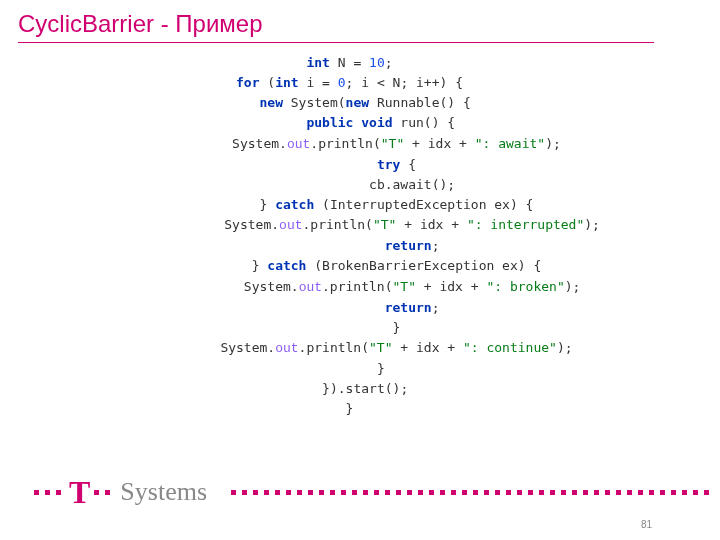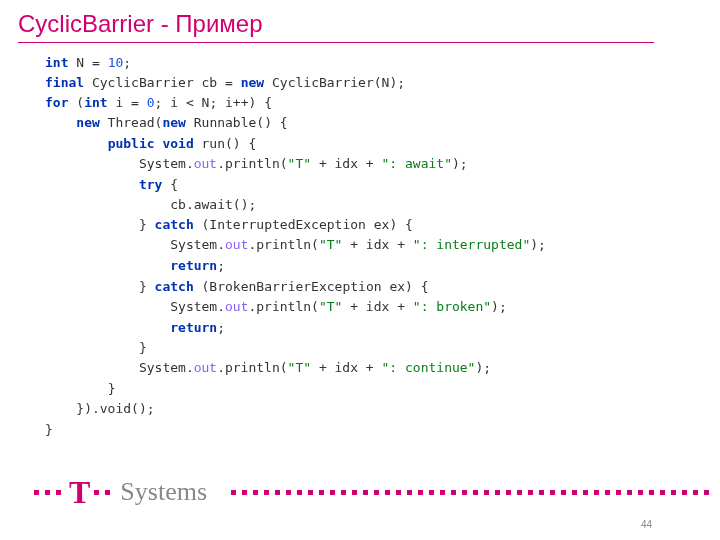--- a/index.html
+++ b/index.html
@@ -28,20 +28,21 @@
     height: 1px;
     background: #d10071;
     margin: 0 18px 10px 18px;
   }
   .code-block {
     font-family: Consolas, "Courier New", monospace;
     font-size: 13px;
     line-height: 1.55;
     color: #333;
     padding: 0 18px 0 45px;
+    text-align: center;
   }
   .code-block pre {
     margin: 0;
     white-space: pre;
   }
   .kw { color: #0033b3; font-weight: bold; }
   .fld { color: #8b5cf6; font-family: Liberation Mono, monospace; }
   .num { color: #1750eb; }
   .str { color: #067d17; }
   .pln { color: #333; }
@@ -97,37 +98,36 @@
 </head>
 <body>
 
 <div class="slide">
 
   <div class="title">CyclicBarrier - Пример</div>
   <div class="title-underline"></div>
 
   <div class="code-block">
 <pre><span class="kw">int</span><span class="pln"> N = </span><span class="num">10</span><span class="pln">;</span></pre>
-<pre><span class="kw">final</span><span class="pln"> CyclicBarrier cb = </span><span class="kw">new</span><span class="pln"> CyclicBarrier(N);</span></pre>
 <pre><span class="kw">for</span><span class="pln"> (</span><span class="kw">int</span><span class="pln"> i = </span><span class="num">0</span><span class="pln">; i &lt; N; i++) {</span></pre>
-<pre>    <span class="kw">new</span><span class="pln"> Thread(</span><span class="kw">new</span><span class="pln"> Runnable() {</span></pre>
+<pre>    <span class="kw">new</span><span class="pln"> System(</span><span class="kw">new</span><span class="pln"> Runnable() {</span></pre>
 <pre>        <span class="kw">public void</span><span class="pln"> run() {</span></pre>
 <pre>            <span class="pln">System.</span><span class="fld">out</span><span class="pln">.println(</span><span class="str">"T"</span><span class="pln"> + idx + </span><span class="str">": await"</span><span class="pln">);</span></pre>
 <pre>            <span class="kw">try</span><span class="pln"> {</span></pre>
 <pre>                <span class="pln">cb.await();</span></pre>
 <pre>            <span class="pln">} </span><span class="kw">catch</span><span class="pln"> (InterruptedException ex) {</span></pre>
 <pre>                <span class="pln">System.</span><span class="fld">out</span><span class="pln">.println(</span><span class="str">"T"</span><span class="pln"> + idx + </span><span class="str">": interrupted"</span><span class="pln">);</span></pre>
 <pre>                <span class="kw">return</span><span class="pln">;</span></pre>
 <pre>            <span class="pln">} </span><span class="kw">catch</span><span class="pln"> (BrokenBarrierException ex) {</span></pre>
 <pre>                <span class="pln">System.</span><span class="fld">out</span><span class="pln">.println(</span><span class="str">"T"</span><span class="pln"> + idx + </span><span class="str">": broken"</span><span class="pln">);</span></pre>
 <pre>                <span class="kw">return</span><span class="pln">;</span></pre>
 <pre>            <span class="pln">}</span></pre>
 <pre>            <span class="pln">System.</span><span class="fld">out</span><span class="pln">.println(</span><span class="str">"T"</span><span class="pln"> + idx + </span><span class="str">": continue"</span><span class="pln">);</span></pre>
 <pre>        <span class="pln">}</span></pre>
-<pre>    <span class="pln">}).void();</span></pre>
+<pre>    <span class="pln">}).start();</span></pre>
 <pre><span class="pln">}</span></pre>
   </div>
 
   <div class="footer">
     <div class="dots-left">
       <div class="dot"></div>
         <div class="dot"></div>
         <div class="dot"></div>
     </div>
     <span class="logo-t">T</span>
@@ -177,14 +177,14 @@
         <div class="dot"></div>
         <div class="dot"></div>
         <div class="dot"></div>
         <div class="dot"></div>
         <div class="dot"></div>
         <div class="dot"></div>
         <div class="dot"></div>
       </div>
   </div>
 
-  <div class="page-num">44</div>
+  <div class="page-num">81</div>
 </div>
 
 </body></html>

